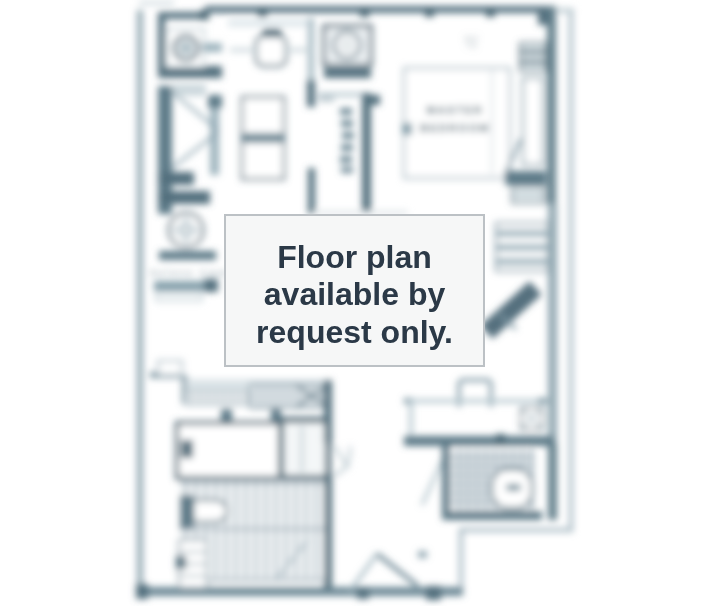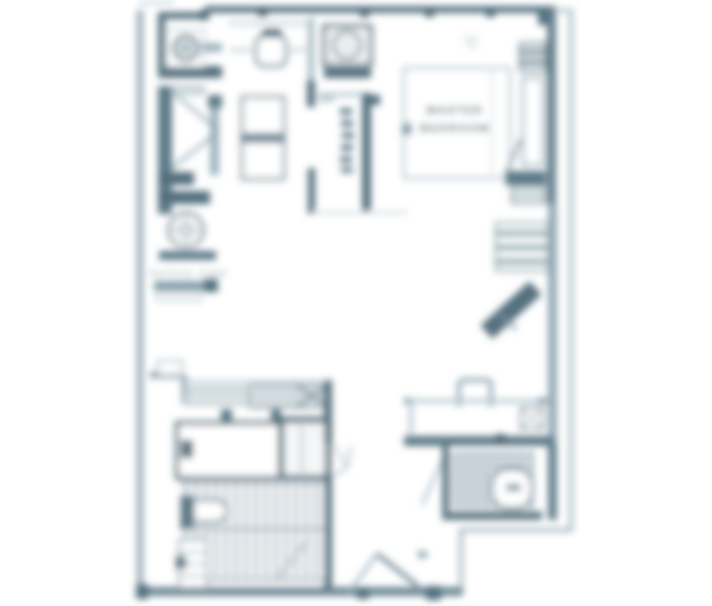--- a/index.html
+++ b/index.html
@@ -284,13 +284,16 @@
 
 <rect x="357" y="587" width="12" height="12" fill="#53707e"></rect>
 
 <rect x="426" y="586" width="15" height="14" fill="#53707e"></rect>
 
 <rect x="136" y="584" width="12" height="15" fill="#53707e"></rect>
 
 </g>
 </svg>
 
+<div id="note">
+      <div>Floor plan<br>available by<br>request only.</div>
+    </div>
 </div>
 
 </body></html>

